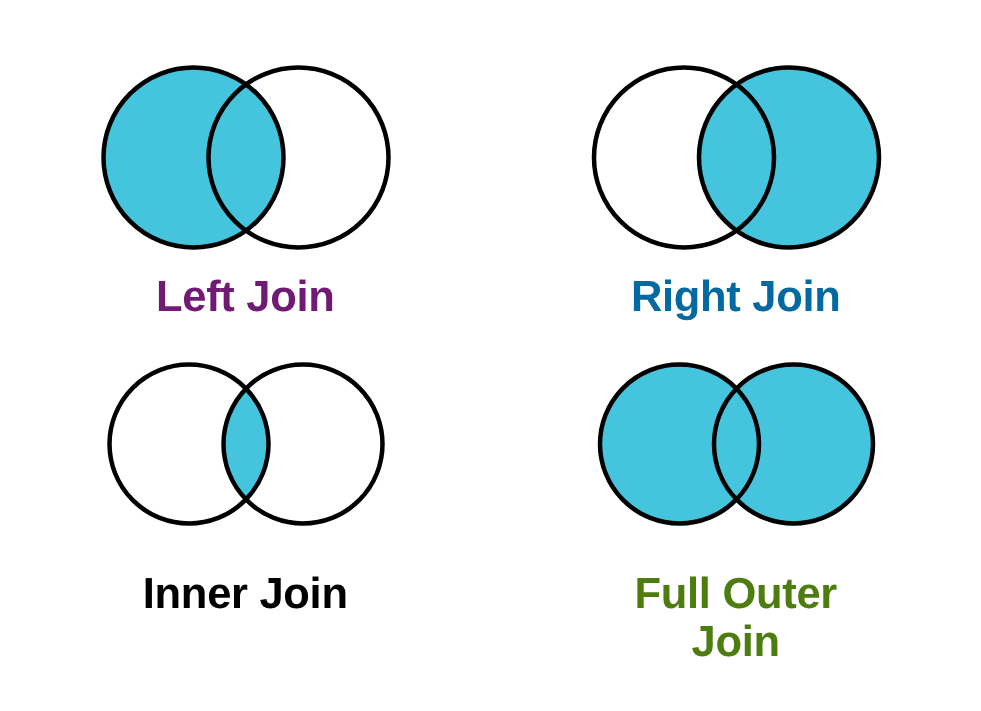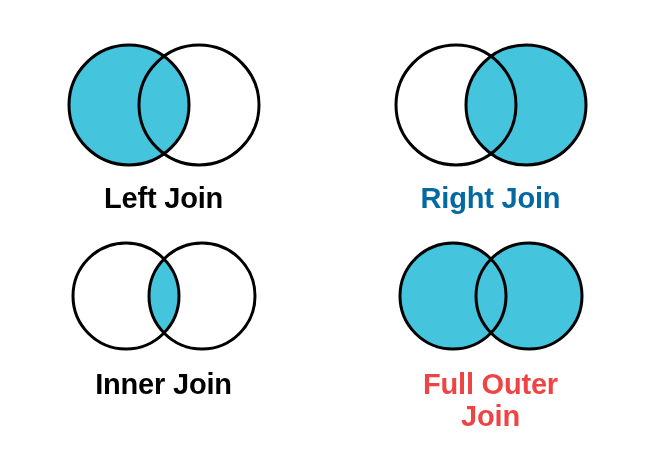--- a/index.html
+++ b/index.html
@@ -48,21 +48,21 @@
     font-family: "Liberation Sans", sans-serif;
     font-weight: bold;
     font-size: 29px;
     line-height: 1.12;
     color: #000000;
     text-align: center;
     letter-spacing: -0.2px;
     white-space: pre-line;
   }
   .cap-r1 { margin-top: 12px; }
-  .cap-r2 { margin-top: 14px; }
+  .cap-r2 { margin-top: 26px; }
 </style>
 </head>
 <body style="background: rgb(255, 255, 255);">
 
 <div class="board">
   <div class="grid">
 
     <div class="cell cell-r1">
       <div class="venn-wrap">
         <svg width="200" height="130" viewBox="0 0 200 130" xmlns="http://www.w3.org/2000/svg">
@@ -76,21 +76,21 @@
           </defs>
 
           <circle cx="65" cy="65" r="60" fill="#45c4dd"></circle>
 
           <circle cx="135" cy="65" r="60" fill="none"></circle>
 
           <circle cx="65" cy="65" r="60" fill="none" stroke="#000000" stroke-width="3"></circle>
           <circle cx="135" cy="65" r="60" fill="none" stroke="#000000" stroke-width="3"></circle>
         </svg>
       </div>
-      <div class="caption cap-r1" style="color: #000000;">Left Join</div>
+      <div class="caption cap-r1" style="color: #701a75;">Left Join</div>
     </div>
 
     <div class="cell cell-r1">
       <div class="venn-wrap">
         <svg width="200" height="130" viewBox="0 0 200 130" xmlns="http://www.w3.org/2000/svg">
           <circle cx="135" cy="65" r="60" fill="#45c4dd"></circle>
           <circle cx="65" cy="65" r="60" fill="none"></circle>
           <circle cx="65" cy="65" r="60" fill="none" stroke="#000000" stroke-width="3"></circle>
           <circle cx="135" cy="65" r="60" fill="none" stroke="#000000" stroke-width="3"></circle>
         </svg>
@@ -119,18 +119,18 @@
 
     <div class="cell cell-r2">
       <div class="venn-wrap">
         <svg width="200" height="116" viewBox="0 0 200 116" xmlns="http://www.w3.org/2000/svg">
           <circle cx="62" cy="58" r="53" fill="#45c4dd"></circle>
           <circle cx="138" cy="58" r="53" fill="#45c4dd"></circle>
           <circle cx="62" cy="58" r="53" fill="none" stroke="#000000" stroke-width="3"></circle>
           <circle cx="138" cy="58" r="53" fill="none" stroke="#000000" stroke-width="3"></circle>
         </svg>
       </div>
-      <div class="caption cap-r2" style="color: #ef4444;">Full Outer
+      <div class="caption cap-r2" style="color: #4d7c0f;">Full Outer
 Join</div>
     </div>
 
   </div>
 </div>
 
 </body></html>

